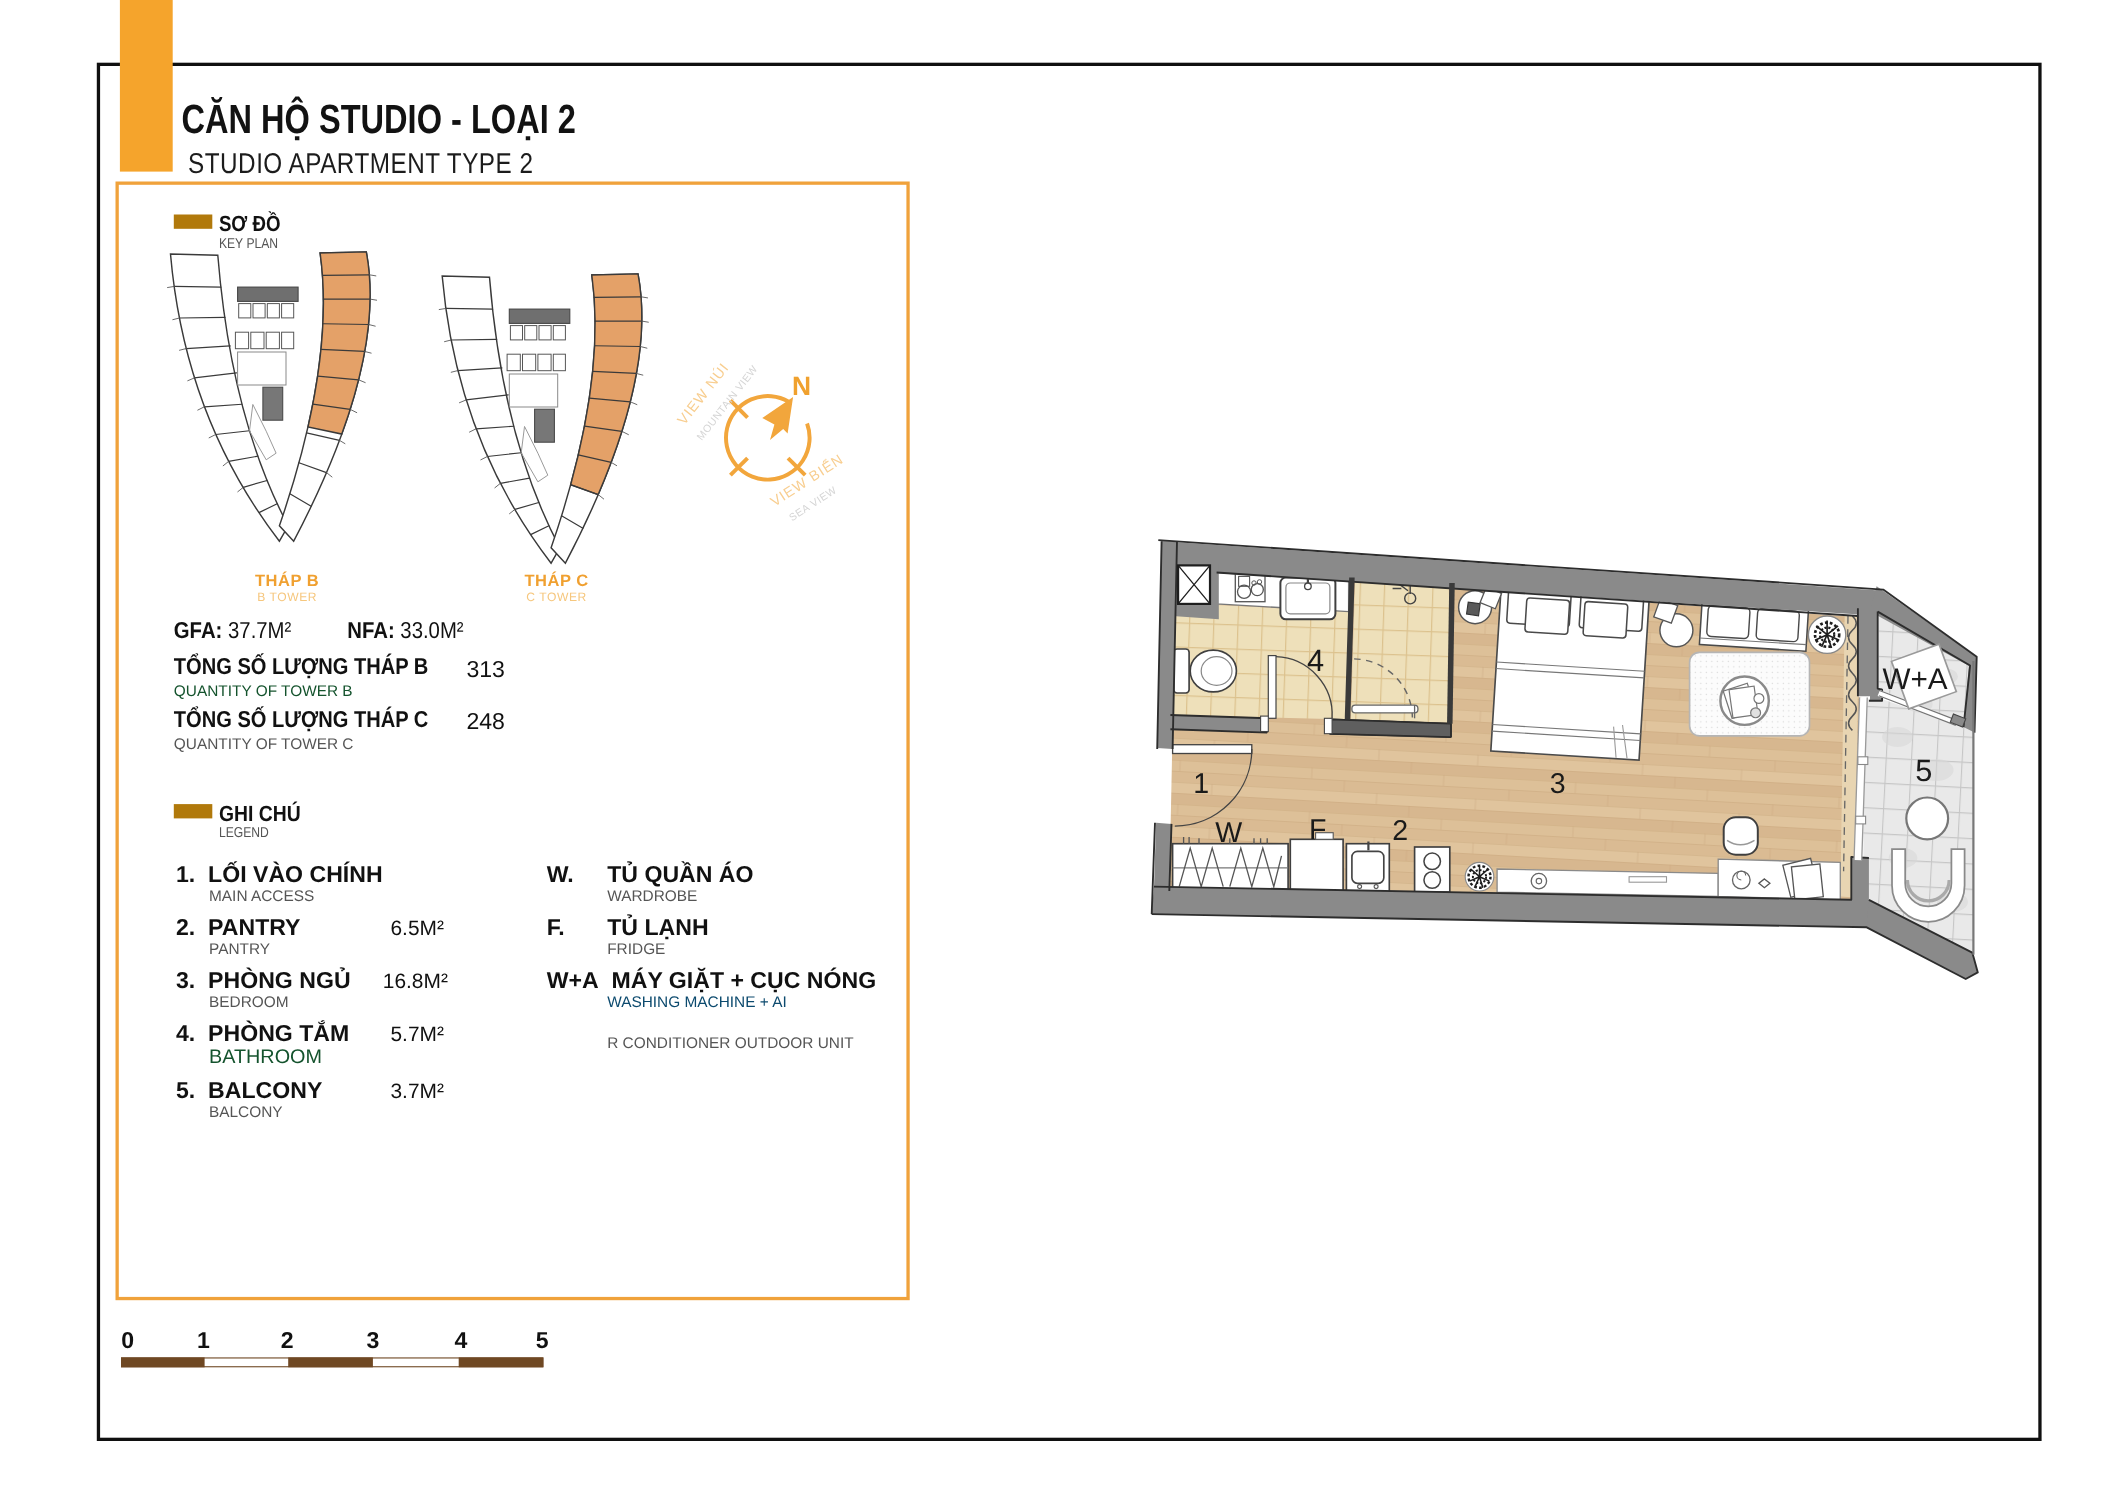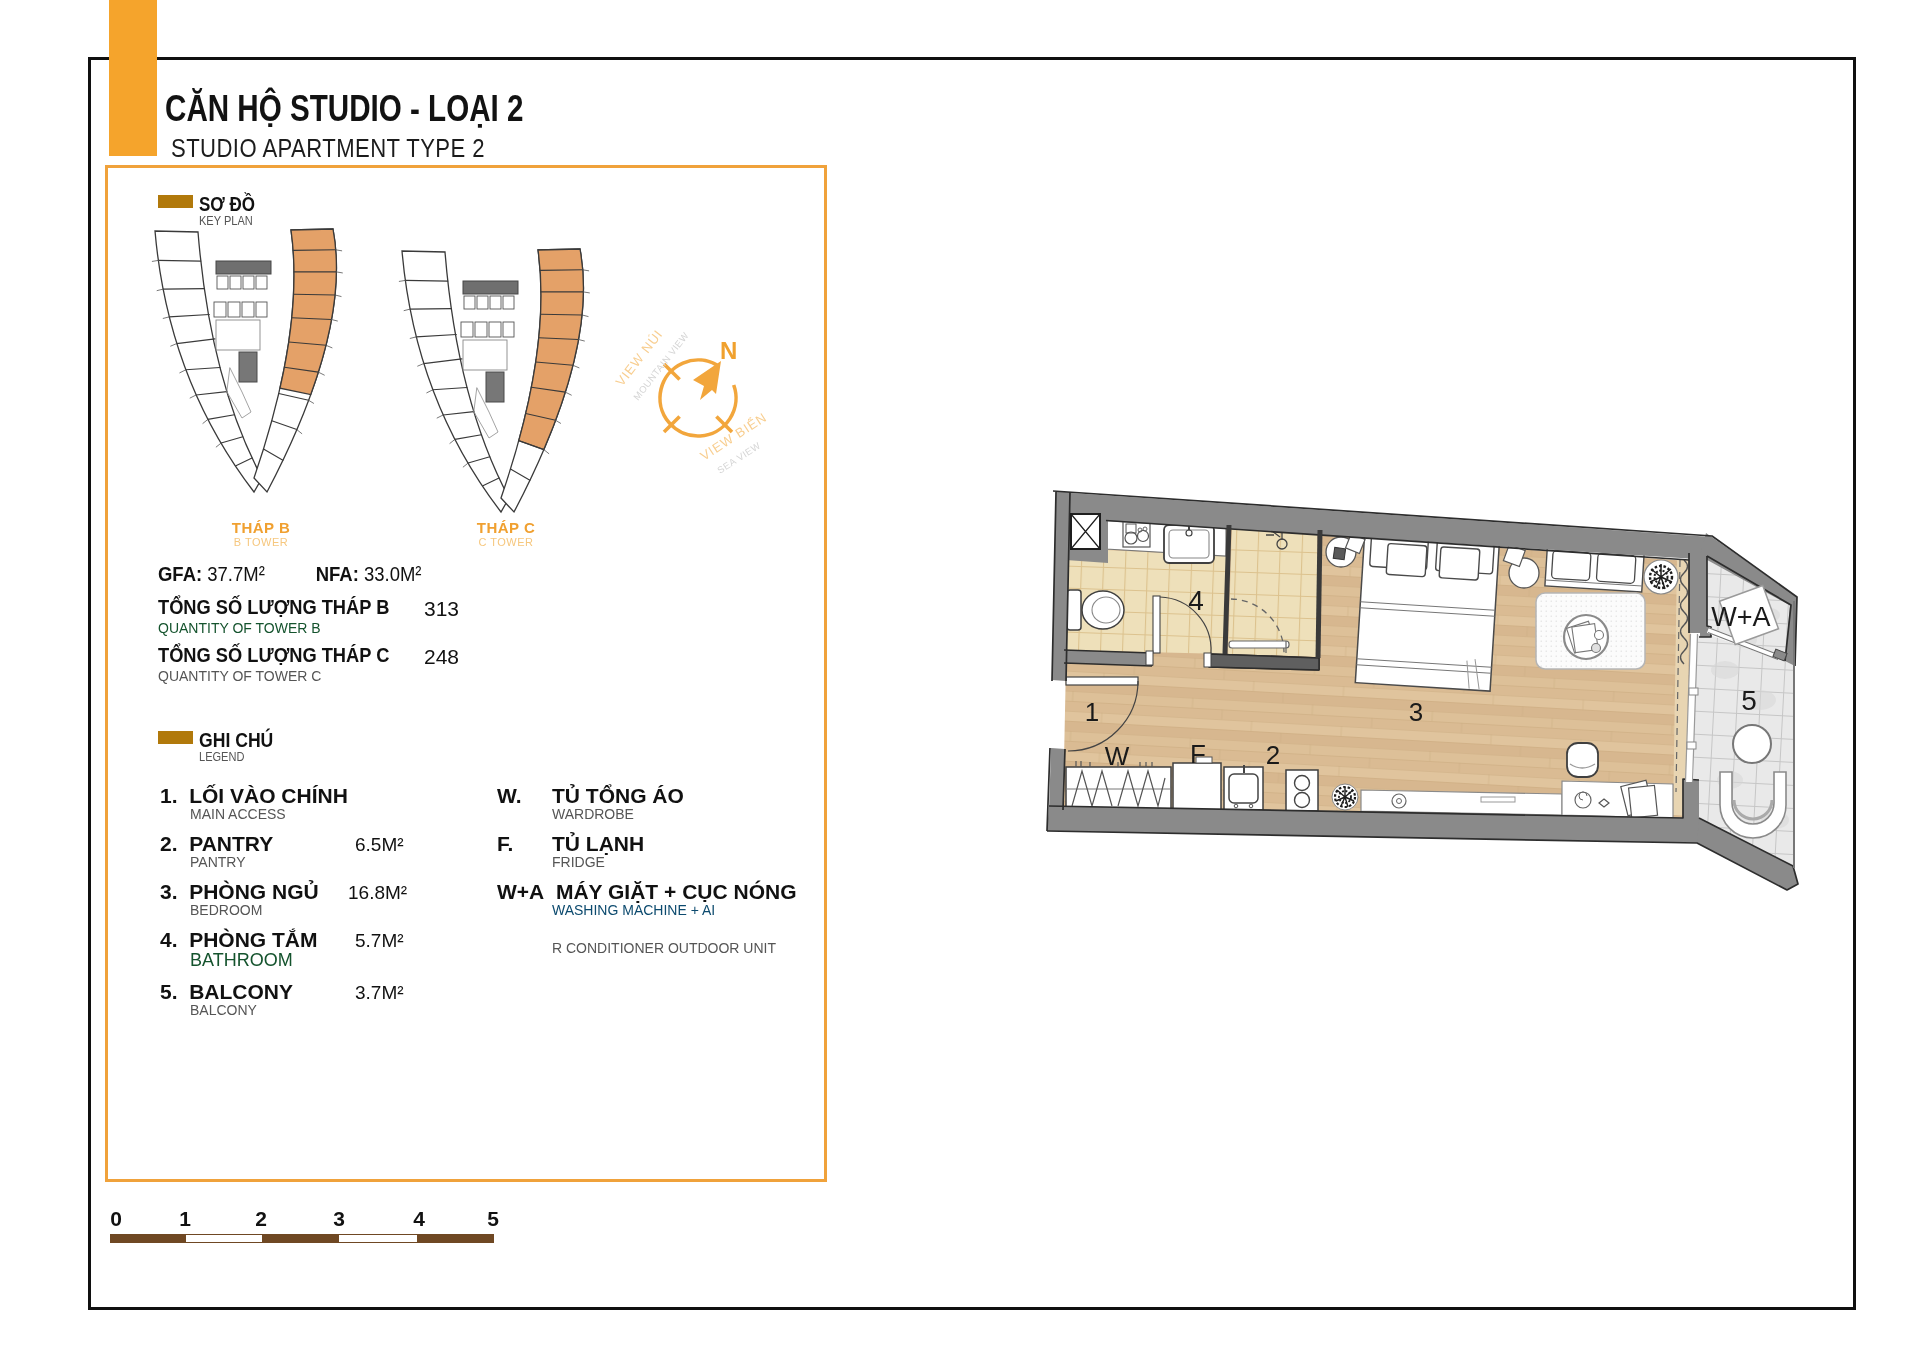--- a/index.html
+++ b/index.html
@@ -162,21 +162,21 @@
 
 <div class="abs" style="left:160px;top:928px;font-size:21px;font-weight:bold;color:#111;">4.&nbsp;&nbsp;PHÒNG TẮM</div>
 <div class="abs" style="left:355px;top:930px;font-size:19px;color:#111;">5.7M²</div>
 <div class="abs" style="left:190px;top:950px;font-size:18px;color:#14532d;">BATHROOM</div>
 
 <div class="abs" style="left:160px;top:980px;font-size:21px;font-weight:bold;color:#111;">5.&nbsp;&nbsp;BALCONY</div>
 <div class="abs" style="left:355px;top:982px;font-size:19px;color:#111;">3.7M²</div>
 <div class="abs" style="left:190px;top:1002px;font-size:14px;color:#555;">BALCONY</div>
 
 <div class="abs" style="left:497px;top:784px;font-size:21px;font-weight:bold;color:#111;">W.</div>
-<div class="abs" style="left:552px;top:784px;font-size:21px;font-weight:bold;color:#111;">TỦ TỔNG ÁO</div>
+<div class="abs" style="left:552px;top:784px;font-size:21px;font-weight:bold;color:#111;">TỦ QUẦN ÁO</div>
 <div class="abs" style="left:552px;top:806px;font-size:14px;color:#555;">WARDROBE</div>
 
 <div class="abs" style="left:497px;top:832px;font-size:21px;font-weight:bold;color:#111;">F.</div>
 <div class="abs" style="left:552px;top:832px;font-size:21px;font-weight:bold;color:#111;text-align:center;">TỦ LẠNH</div>
 <div class="abs" style="left:552px;top:854px;font-size:14px;color:#555;">FRIDGE</div>
 
 <div class="abs" style="left:497px;top:880px;font-size:21px;font-weight:bold;color:#111;">W+A&nbsp;&nbsp;MÁY GIẶT + CỤC NÓNG</div>
 <div class="abs" style="left:552px;top:902px;font-size:14px;color:#0c4a6e;">WASHING MACHINE + AI</div>
 <div class="abs" style="left:552px;top:920px;font-size:14px;color:#555;margin-top:20px;">R CONDITIONER OUTDOOR UNIT</div>
 

